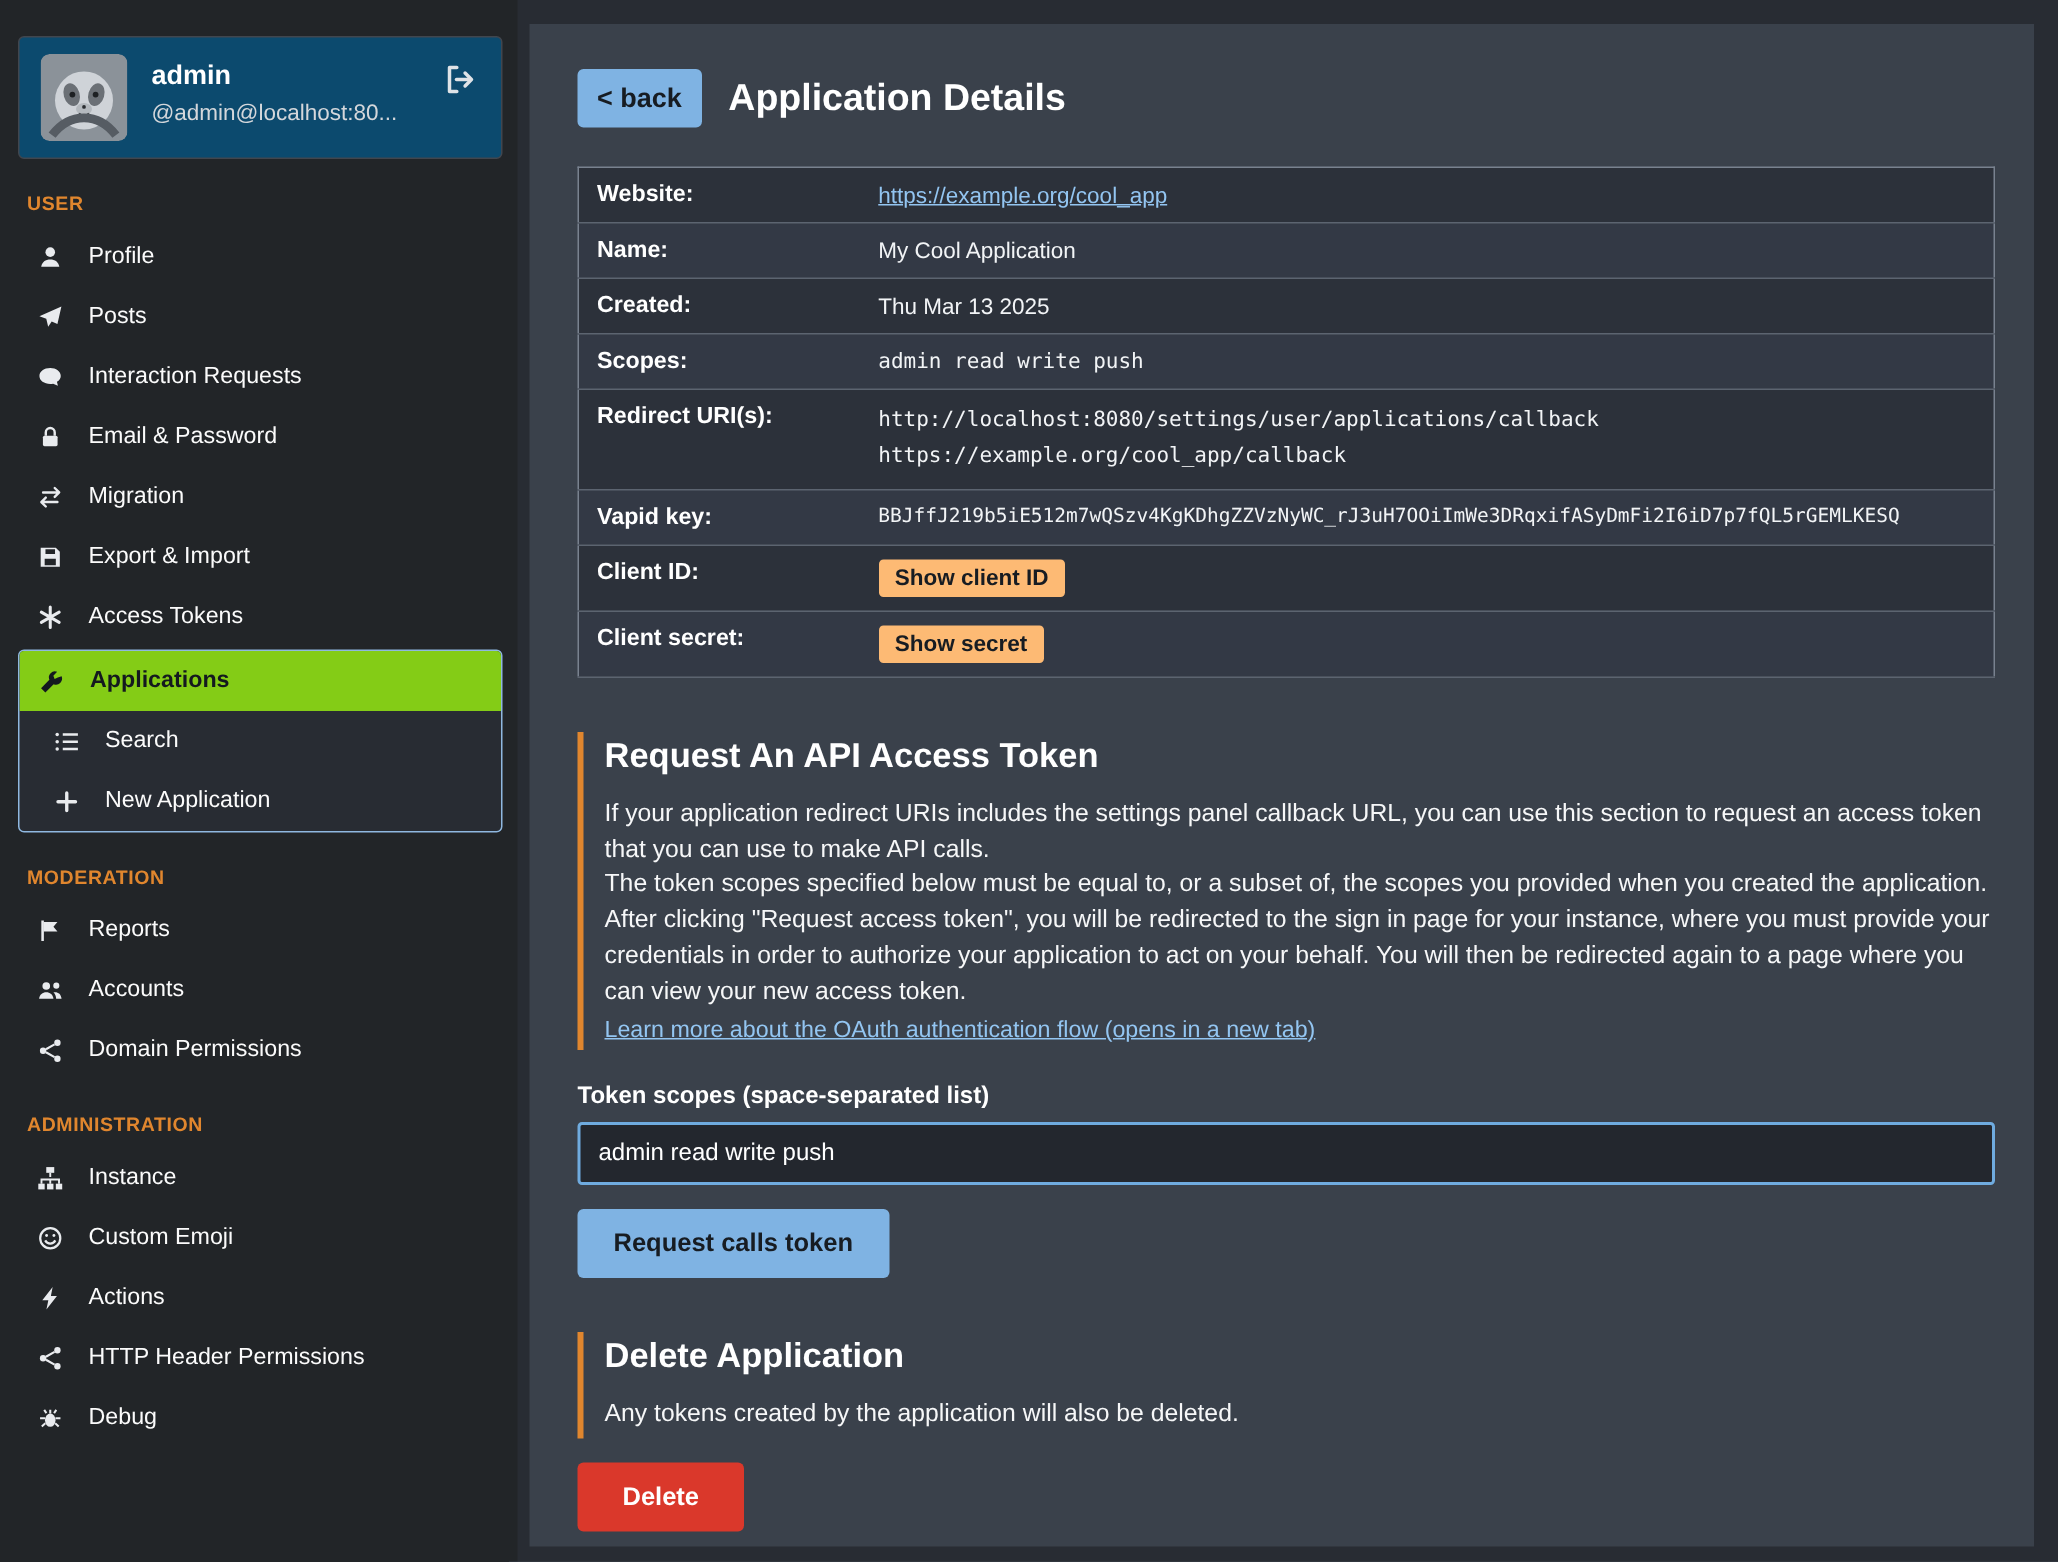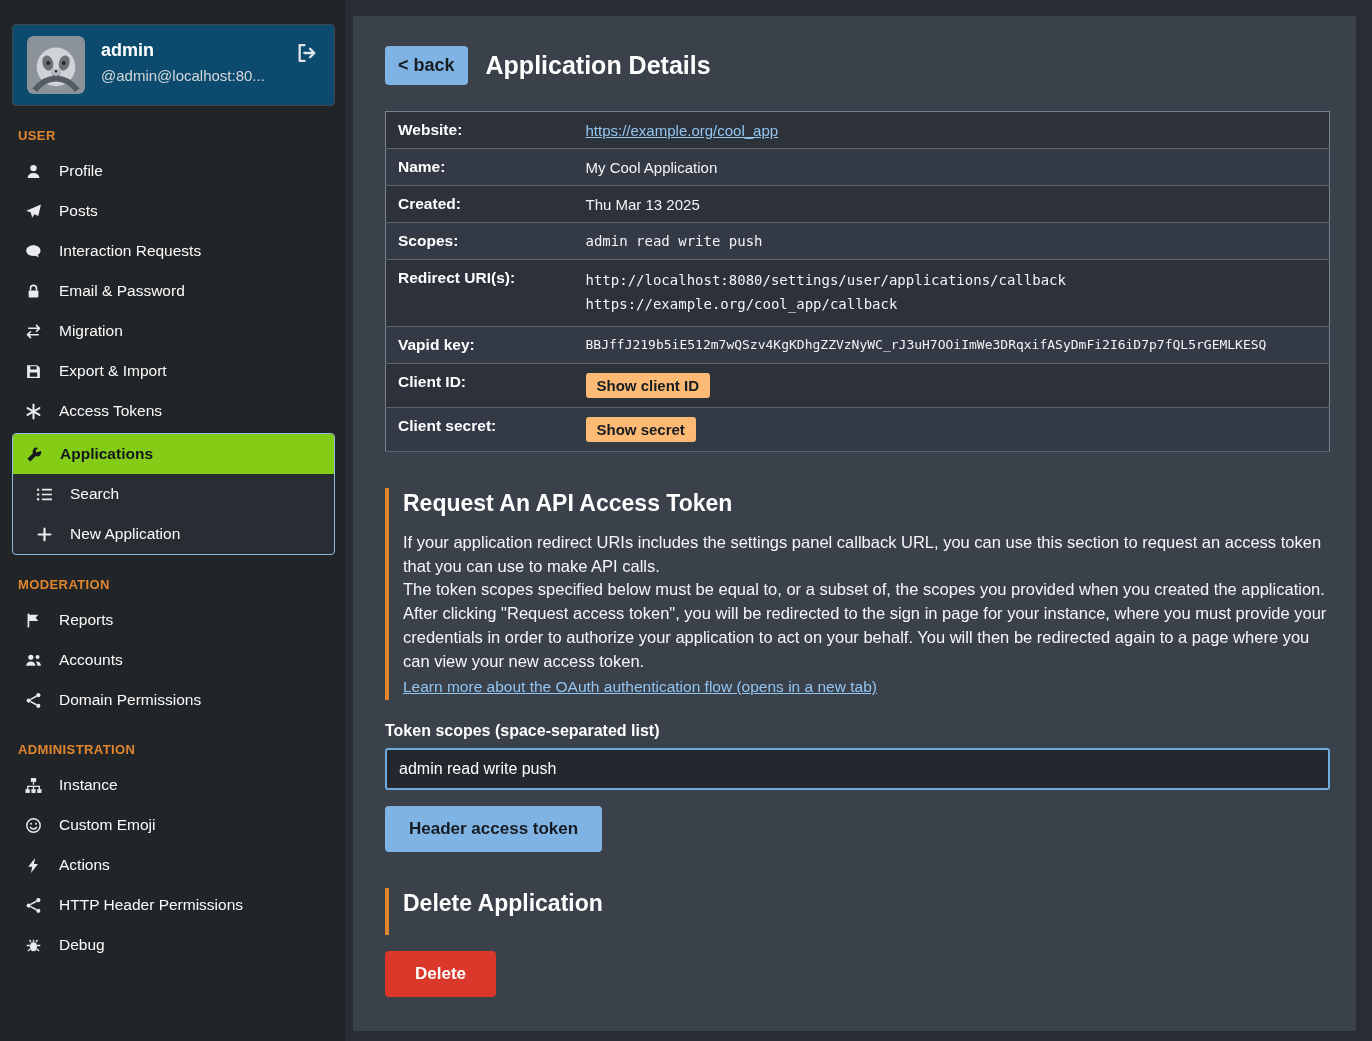--- a/index.html
+++ b/index.html
@@ -393,26 +393,27 @@
     <div class="orange-border">
       <h2>Request An API Access Token</h2>
       <p>If your application redirect URIs includes the settings panel callback URL, you can use this section to request an access token that you can use to make API calls.</p>
       <p>The token scopes specified below must be equal to, or a subset of, the scopes you provided when you created the application.</p>
       <p>After clicking "Request access token", you will be redirected to the sign in page for your instance, where you must provide your credentials in order to authorize your application to act on your behalf. You will then be redirected again to a page where you can view your new access token.</p>
       <a class="link oauth-link" href="#">Learn more about the OAuth authentication flow (opens in a new tab)</a>
     </div>
     <div class="field-label">Token scopes (space-separated list)</div>
     <input class="text-input" type="text" value="admin read write push" style="">
     <div>
-      <button class="primary-btn">Header access token</button>
+      <button class="primary-btn">Request calls token</button>
     </div>
   </div>
 
   <div class="section">
     <div class="orange-border">
       <h2>Delete Application</h2>
+      <p>Any tokens created by the application will also be deleted.</p>
     </div>
     <div>
       <button class="danger-btn">Delete</button>
     </div>
   </div>
 
 </div>
 
 </body></html>

